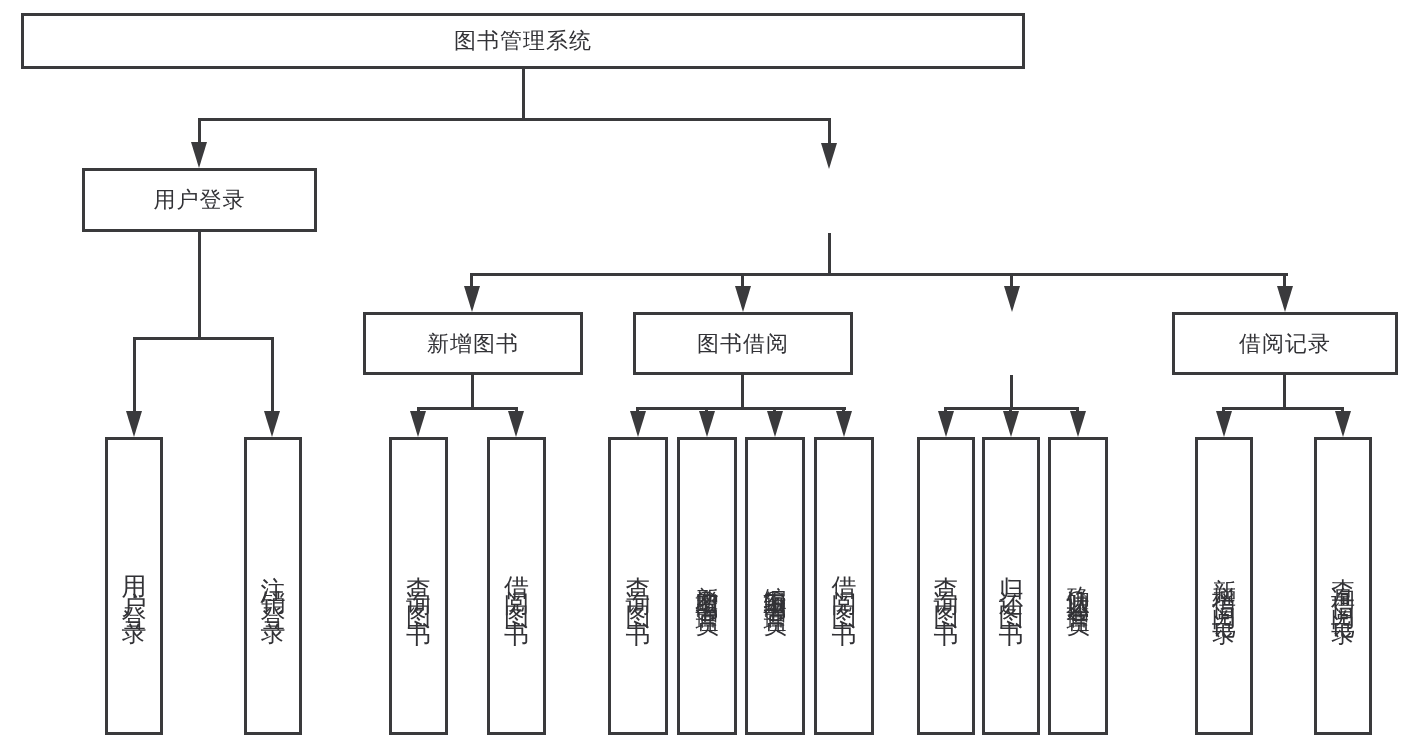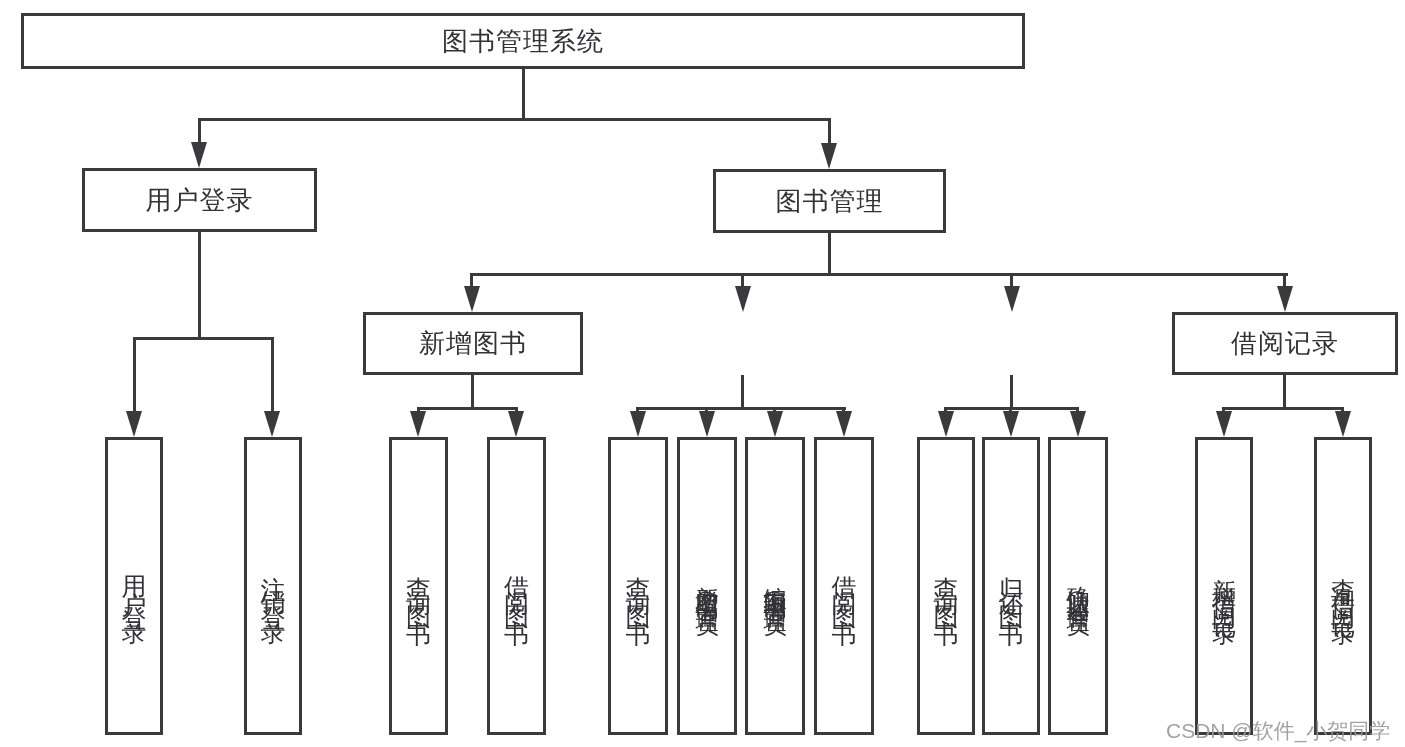--- a/index.html
+++ b/index.html
@@ -11,21 +11,21 @@
     overflow:hidden;
   }
   .box{
     position:absolute;
     background:#ffffff;
     border:3px solid #3a3a3c;
     box-sizing:border-box;
     display:flex;align-items:center;justify-content:center;
     color:#323236;
   }
-  .hbox{font-size:26px;letter-spacing:1px;white-space:nowrap;}
+  .hbox{font-size:22px;letter-spacing:1px;white-space:nowrap;}
   .vbox span{
     writing-mode:vertical-rl;
     text-orientation:upright;
     line-height:1;
     color:#323236;
   }
   .t4 span{font-size:25px;letter-spacing:15px;}
   .t6 span{font-size:24px;letter-spacing:9px;}
   .t9 span{font-size:23px;letter-spacing:4px;}
   .ln{position:absolute;background:#3a3a3c;}
@@ -108,26 +108,26 @@
   <div class="ln" style="left:1341px;top:407px;width:3px;height:6px"></div>
   <div class="ah" style="left:1335px;top:411px"></div>
 
   <div class="box hbox" style="left:21px;top:13px;width:1004px;height:56px">
     <span>图书管理系统</span>
   </div>
 
   <div class="box hbox" style="left:82px;top:168px;width:235px;height:64px">
     <span>用户登录</span>
   </div>
-  <div class="box hbox" style="left:713px;top:169px;width:233px;height:64px">
-    <span>图书管理</span>
-  </div>
 
   <div class="box hbox" style="left:363px;top:312px;width:220px;height:63px">
     <span>新增图书</span>
+  </div>
+  <div class="box hbox" style="left:633px;top:312px;width:220px;height:63px">
+    <span>图书借阅</span>
   </div>
   <div class="box hbox" style="left:1172px;top:312px;width:226px;height:63px">
     <span>借阅记录</span>
   </div>
 
   <div class="box vbox t4" style="left:105px;top:437px;width:58px;height:298px">
     <span>用户登录</span>
   </div>
   <div class="box vbox t4" style="left:244px;top:437px;width:58px;height:298px">
     <span>注销登录</span>
@@ -163,15 +163,14 @@
     <span>确认归还（管理员）</span>
   </div>
 
   <div class="box vbox t6" style="left:1195px;top:437px;width:58px;height:298px">
     <span>新增借阅记录</span>
   </div>
   <div class="box vbox t6" style="left:1314px;top:437px;width:58px;height:298px">
     <span>查询借阅记录</span>
   </div>
 
-  <div class="watermark">CSDN @软件_小贺同学</div>
 
 </div>
 
 </body></html>

